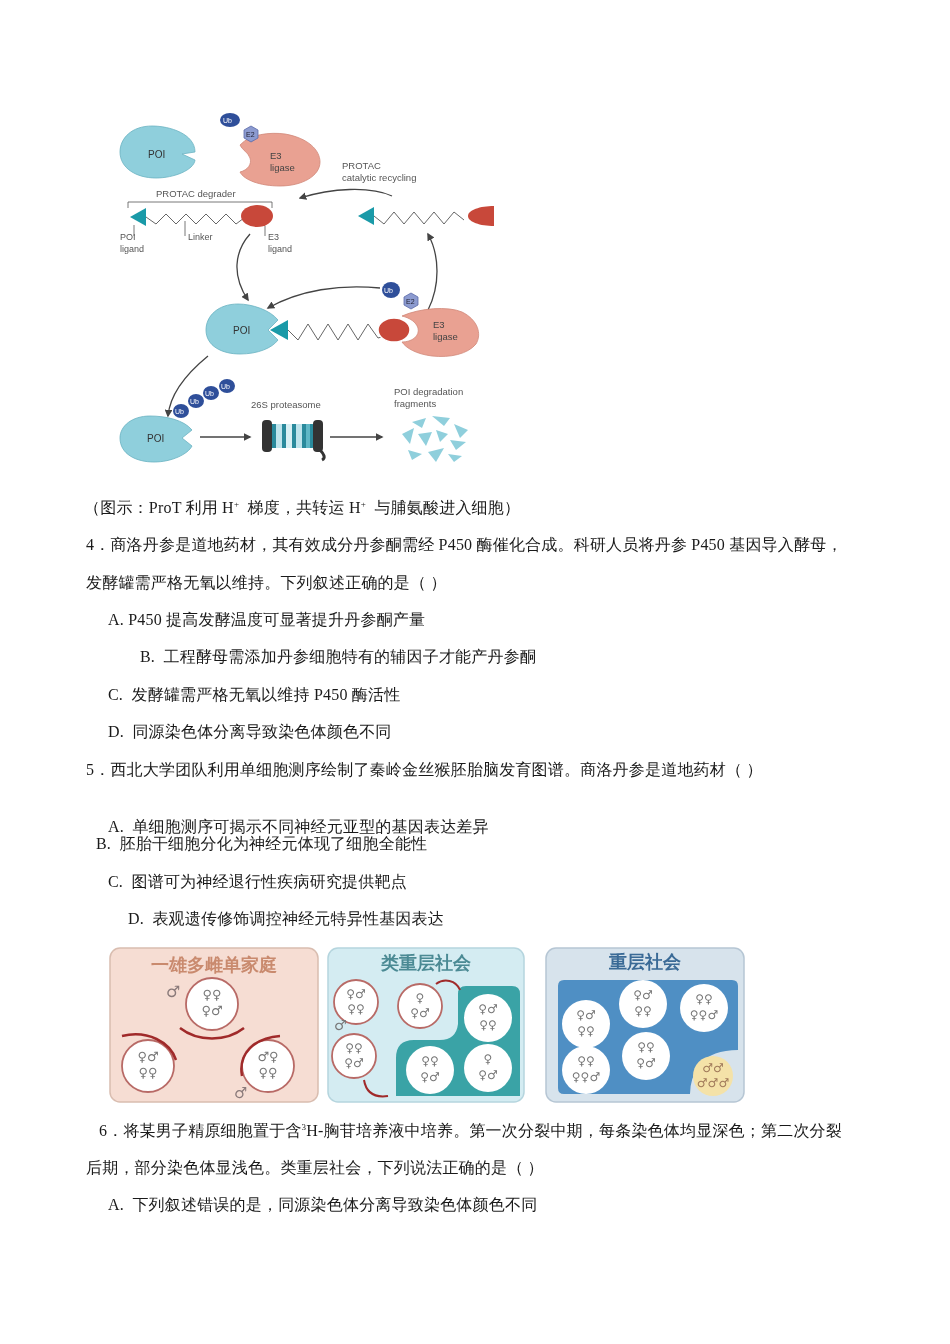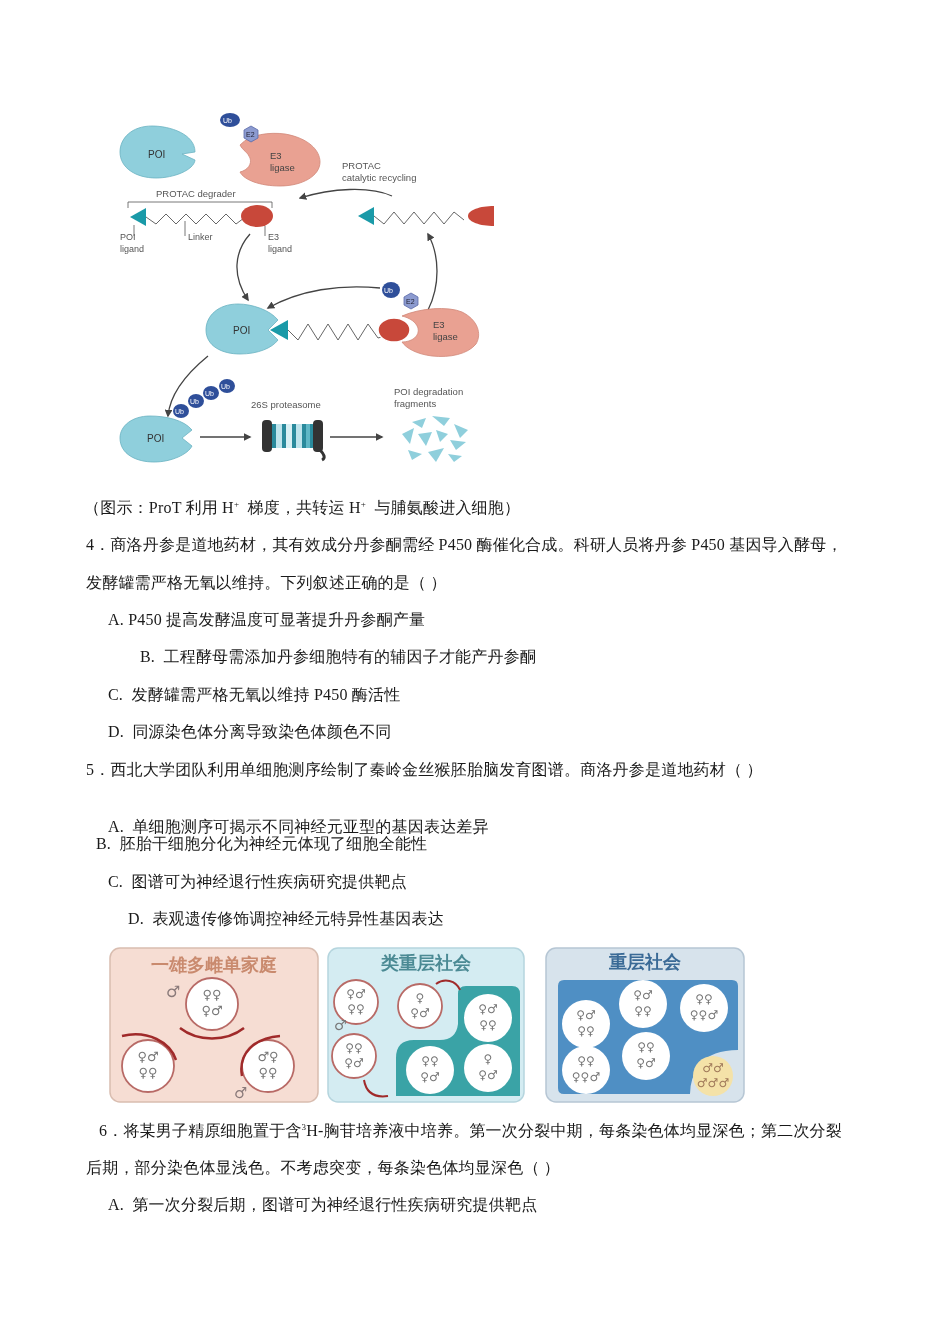--- a/index.html
+++ b/index.html
@@ -231,15 +231,15 @@
       <text x="605" y="126" font-size="12" fill="#a07a5a" text-anchor="middle">♂♂</text>
       <text x="605" y="141" font-size="12" fill="#a07a5a" text-anchor="middle">♂♂♂</text>
     </g>
   </svg>
 </div>
 
 <div>
   <div class="line" style="left:86px;top:1121px;margin-left:13px;">
     <span>6．</span><span>将某男子精原细胞置于含</span><span class="sup">3</span><span>H-胸苷培养液中培养。第一次分裂中期，每条染色体均显深色；第二次分裂</span>
   </div>
-  <div class="line" style="left:86px;top:1158px;">后期，部分染色体显浅色。不考虑突变，每条染色体均显深色（ ）</div>
-  <div class="line" style="left:108px;top:1195px;"><span>A.</span>&nbsp; <span>第一次分裂后期，图谱可为神经退行性疾病研究提供靶点</span></div>
+  <div class="line" style="left:86px;top:1158px;">后期，部分染色体显浅色。类重层社会，下列说法正确的是（ ）</div>
+  <div class="line" style="left:108px;top:1195px;"><span>A.</span>&nbsp; <span>下列叙述错误的是，同源染色体分离导致染色体颜色不同</span></div>
 </div>
 
 </body></html>

